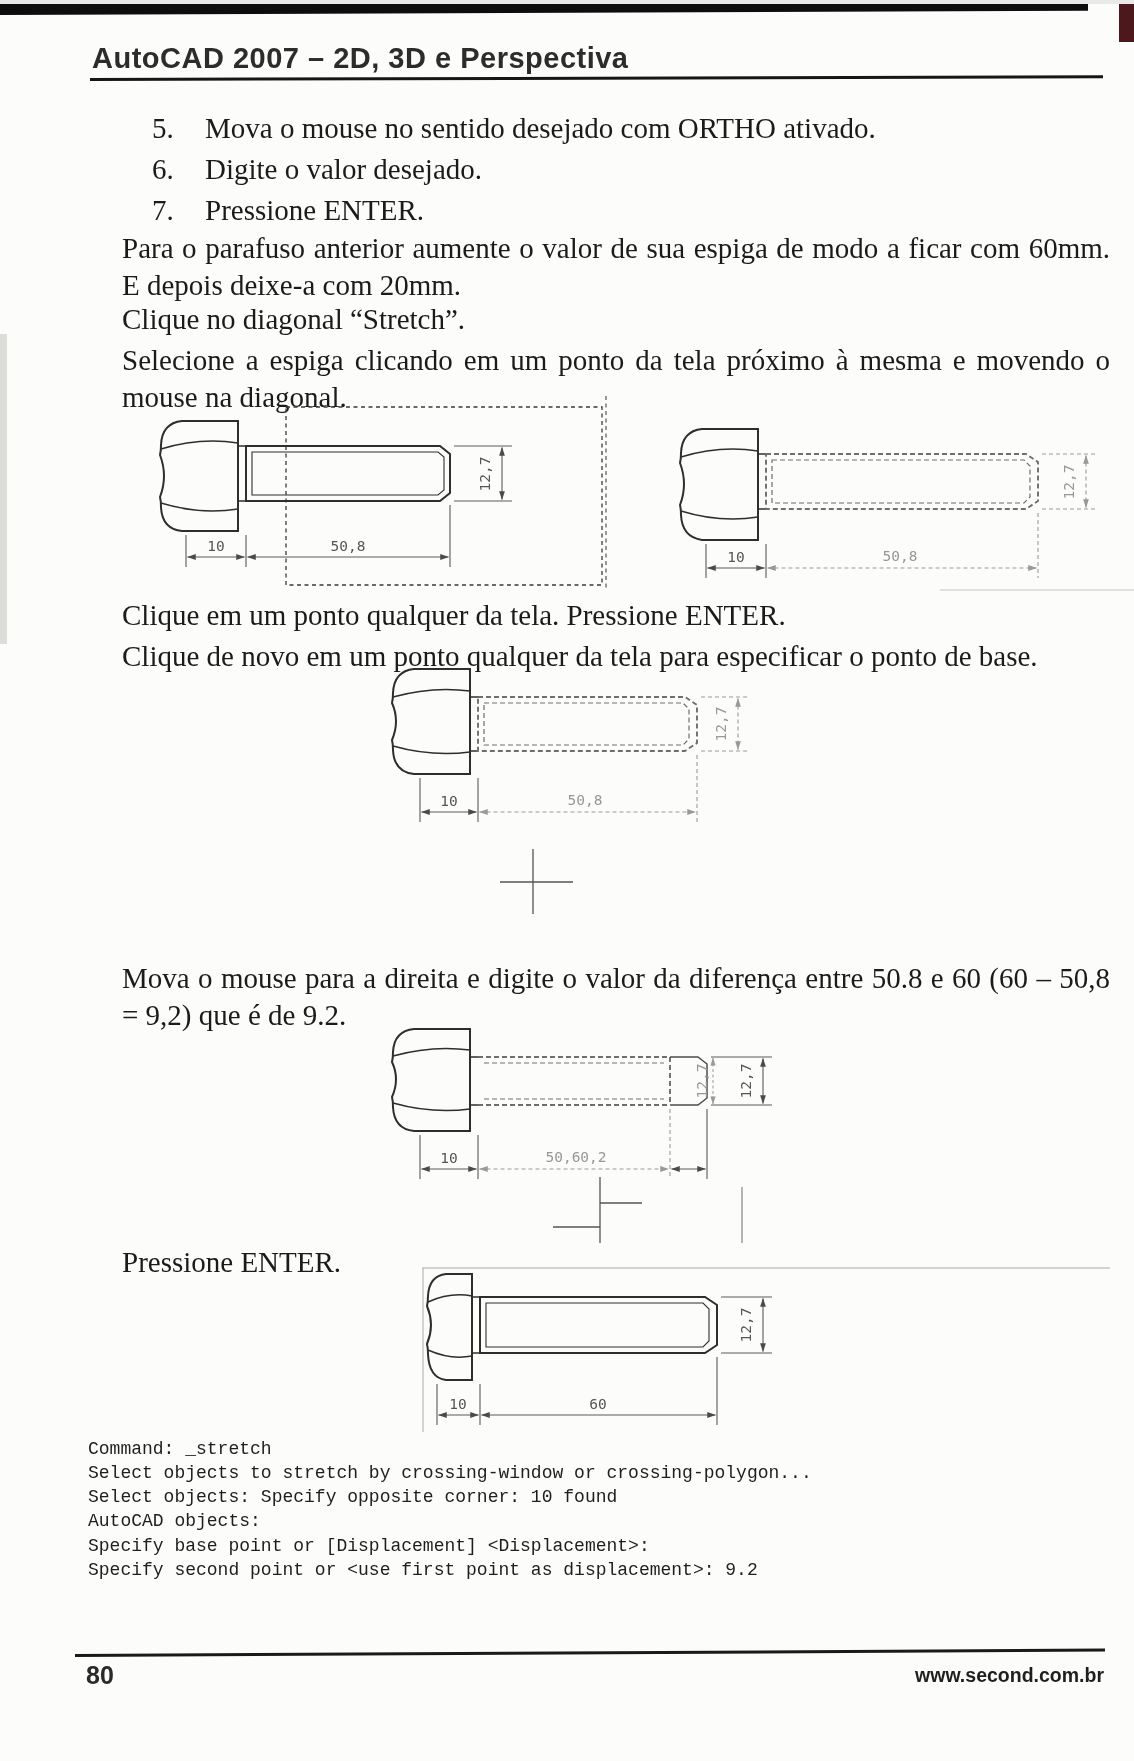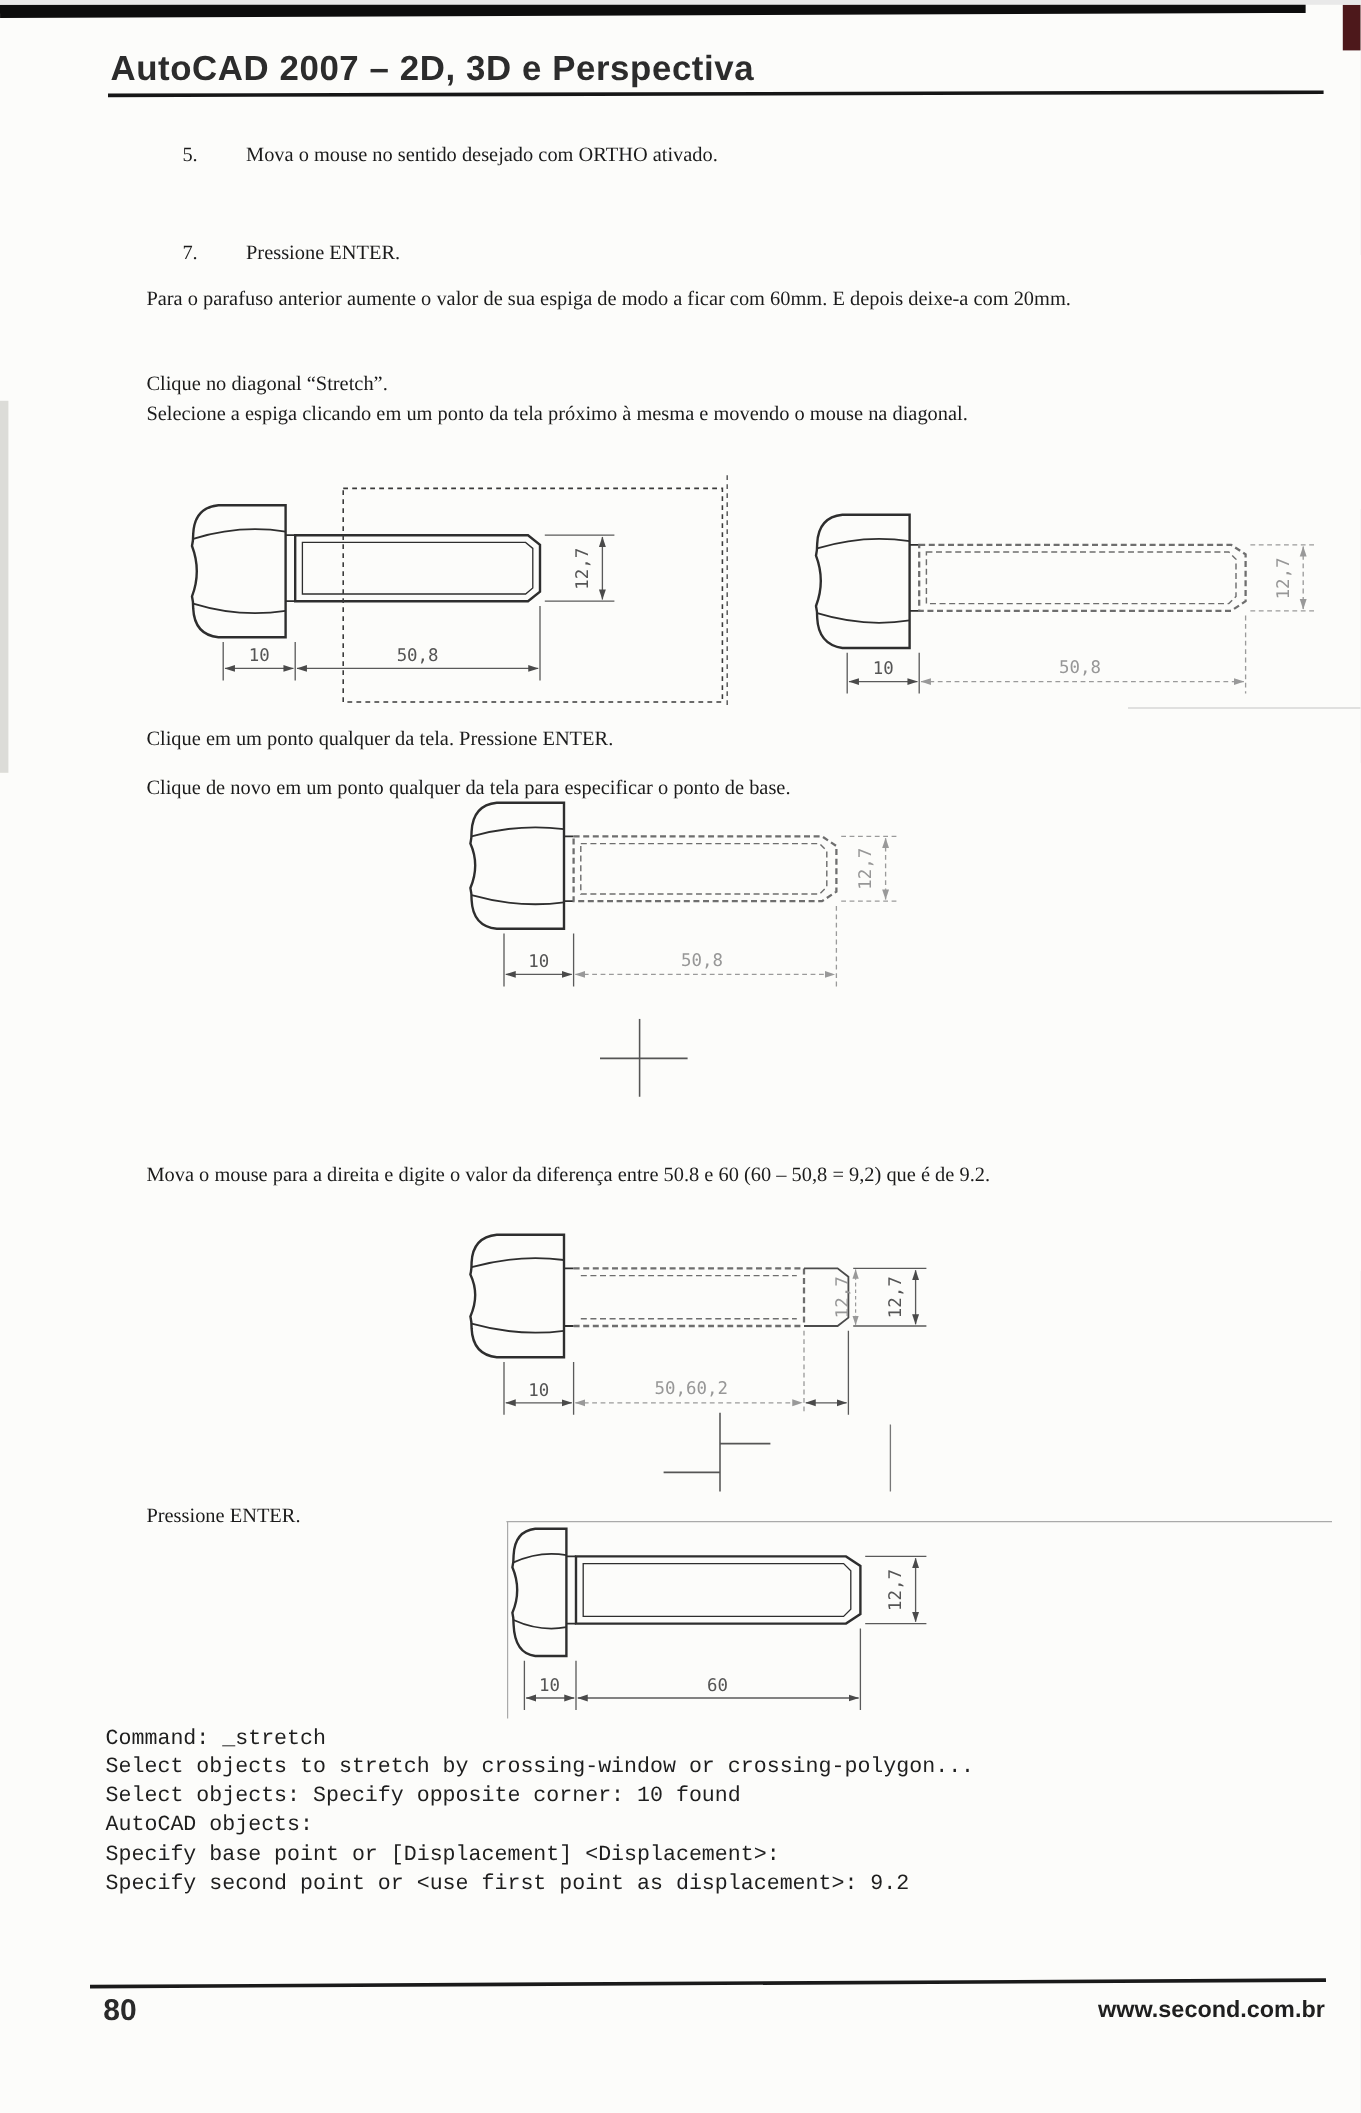--- a/index.html
+++ b/index.html
@@ -13,21 +13,21 @@
   #topbar{left:0;top:0;width:1088px;height:11px;background:#0d0d0d;
           transform:rotate(-0.22deg);transform-origin:left top;}
   #topbar-red{left:1119px;top:0;width:15px;height:38px;background:#4d181b;}
   #left-strip{left:0;top:330px;width:7px;height:310px;background:#dcdcd8;}
   
   #title{left:92px;top:38px;font-family:"Liberation Sans","DejaVu Sans",sans-serif;
          font-weight:bold;font-size:29px;color:#2c2c2c;letter-spacing:.5px;}
   #title-rule{left:90px;top:74px;width:1013px;height:3px;background:#161616;
               transform:rotate(-0.15deg);transform-origin:left top;}
   
-  .body-text{font-size:17px;line-height:37px;color:#1b1b1b;}
+  .body-text{font-size:29px;line-height:37px;color:#1b1b1b;}
   .step{left:152px;width:940px;}
   .step .num{display:inline-block;width:53px;}
   .para{left:122px;width:988px;text-align:justify;}
   .para.short{text-align:left;}
   
   .cmd{left:88px;width:900px;font-size:18px;line-height:24.4px;color:#1e1e1e;font-family:Liberation Mono, monospace;}
   
   #footer-rule{left:75px;top:1650px;width:1030px;height:2.5px;background:#1a1a1a;
                transform:rotate(-0.3deg);transform-origin:left bottom;}
   #page-num{left:86px;top:1657px;font-family:"Liberation Sans",sans-serif;
@@ -47,27 +47,30 @@
   <div class="abs" id="topbar"></div>
   <div class="abs" id="topbar-red"></div>
   <div class="abs" id="left-strip"></div>
 
   <div class="abs" id="title">AutoCAD 2007 – 2D, 3D e Perspectiva</div>
   <div class="abs" id="title-rule"></div>
 
   <div class="abs body-text step" style="top:106px">
     <span class="num">5.</span><span>Mova o mouse no sentido desejado com ORTHO ativado.</span>
   </div>
+  <div class="abs body-text step" style="top:147px">
+    <span class="num">6.</span><span>Digite o valor desejado.</span>
+  </div>
   <div class="abs body-text step" style="top:188px">
     <span class="num">7.</span><span>Pressione ENTER.</span>
   </div>
 
   <div class="abs body-text para" style="top:226px">Para o parafuso anterior aumente o valor de sua espiga de modo a ficar com 60mm. E depois deixe-a com 20mm.</div>
   <div class="abs body-text para short" style="top:297px">Clique no diagonal “Stretch”.</div>
-  <div class="abs body-text para" style="top:322px">Selecione a espiga clicando em um ponto da tela próximo à mesma e movendo o mouse na diagonal.</div>
+  <div class="abs body-text para" style="top:338px">Selecione a espiga clicando em um ponto da tela próximo à mesma e movendo o mouse na diagonal.</div>
 
   <svg class="abs" style="left:150px;top:395px" width="470" height="200" viewBox="0 0 470 200">
     <defs>
       <marker id="a1" viewBox="0 0 10 8" markerWidth="9" markerHeight="7" refX="8.6" refY="4" orient="auto-start-reverse">
         <path d="M0 1 L9 4 L0 7 Z" fill="#4a4a4a"></path>
       </marker>
     </defs>
 
     <g stroke="#2e2e2e" stroke-width="2" fill="none">
       <path d="M88 22 H32 Q12 24 11 46 Q11 52 10 56 Q18 77 10 98 Q11 102 11 108 Q12 130 32 132 H88 Z"></path>

